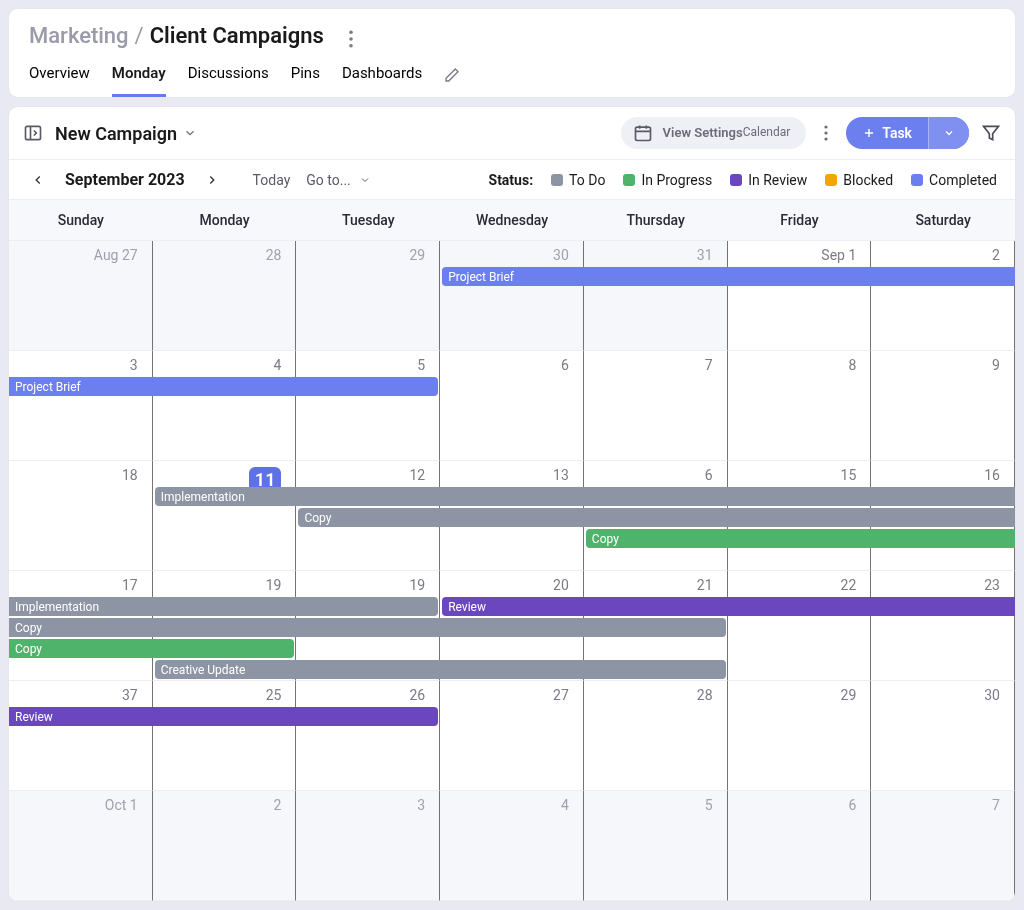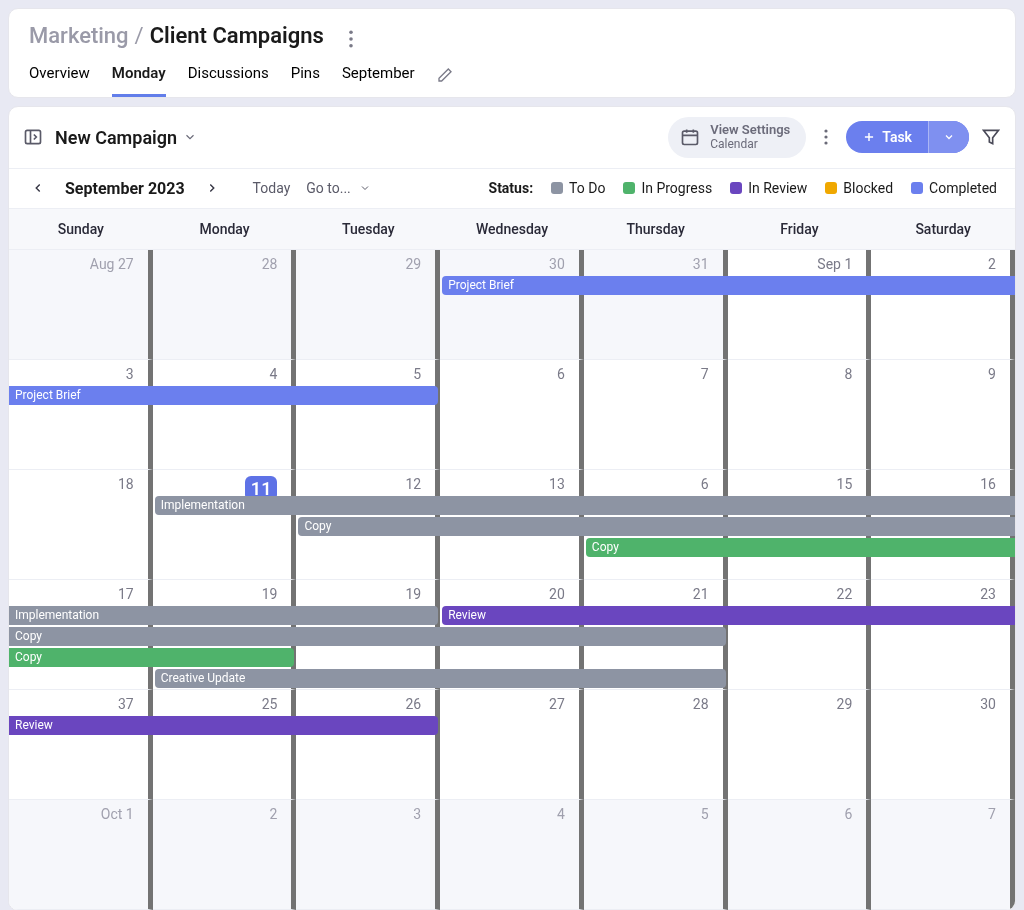--- a/index.html
+++ b/index.html
@@ -60,21 +60,21 @@
   }
   .chev { color:#6a6a78; }
   .spacer { flex: 1; }
   .view-settings {
     background: #eef0f6;
     border-radius: 999px;
     padding: 6px 16px 6px 12px;
     display:flex; align-items:center; gap:10px;
     color:#5a5a68;
   }
-  .view-settings .vs-text { display:flex; flex-direction:column; line-height:1.15; }
+  .view-settings .vs-text { display:flex; flex-direction:row; line-height:1.15; }
   .view-settings .vs-title { font-weight:600; font-size:13px; color:#6b6b7a;}
   .view-settings .vs-sub { font-size:12px; color:#6b6b7a;}
   .kebab { color:#6a6a78; padding:0 6px; }
   .task-btn {
     display:flex; align-items:stretch;
     background:#6b7fee; border-radius:999px; overflow:hidden;
     color:#fff; font-weight:600;
   }
   .task-btn .main { display:flex; align-items:center; gap:6px; padding:8px 16px; }
   .task-btn .drop { display:flex; align-items:center; padding:0 14px; border-left:1px solid rgba(255,255,255,0.35); background:#7f90f0;}
@@ -99,21 +99,21 @@
   .cal { display:grid; grid-template-columns: repeat(7, 1fr); }
   .dow {
     text-align:center; padding:12px 0; font-weight:500; color:#2a2a38;
     background:#f7f8fb; border-bottom:1px solid #eceef4;
   }
   .week {
     display:grid; grid-template-columns: repeat(7, 1fr);
     position:relative;
   }
   .cell {
-    min-height:110px; border-right:5px solid #737373; border-bottom:1px solid #eceef4;
+    min-height:110px; border-right:1px solid #737373; border-bottom:1px solid #eceef4;
     background:#fff; padding:6px 8px 4px 0;
     position:relative;
   }
   .cell.out { background:#f6f7fb; }
   .datelabel { text-align:right; font-size:14px; color:#7a7a88; padding-right:6px;}
   .cell.out .datelabel { color:#a0a0ae; }
   .today-badge {
     display:inline-block; background:#5e72e6; color:#fff; border-radius:6px;
     padding:2px 6px; font-weight:600; font-size:18px;
   }
@@ -146,21 +146,21 @@
           <circle cx="2" cy="8" r="1.6" fill="currentColor"></circle>
           <circle cx="2" cy="14" r="1.6" fill="currentColor"></circle>
         </svg>
     </span>
   </div>
   <div class="tabs" id="tabs">
       <span class="tab">Overview</span>
       <span class="tab active">Monday</span>
       <span class="tab">Discussions</span>
       <span class="tab">Pins</span>
-      <span class="tab">September</span>
+      <span class="tab">Dashboards</span>
       <span class="pencil-icon">
         <svg width="16" height="16" viewBox="0 0 24 24" fill="none" stroke="currentColor" stroke-width="2">
           <path d="M17 3l4 4L7 21H3v-4L17 3z"></path>
         </svg>
       </span>
     </div>
 </div>
 
 <div class="card main-card">
 

